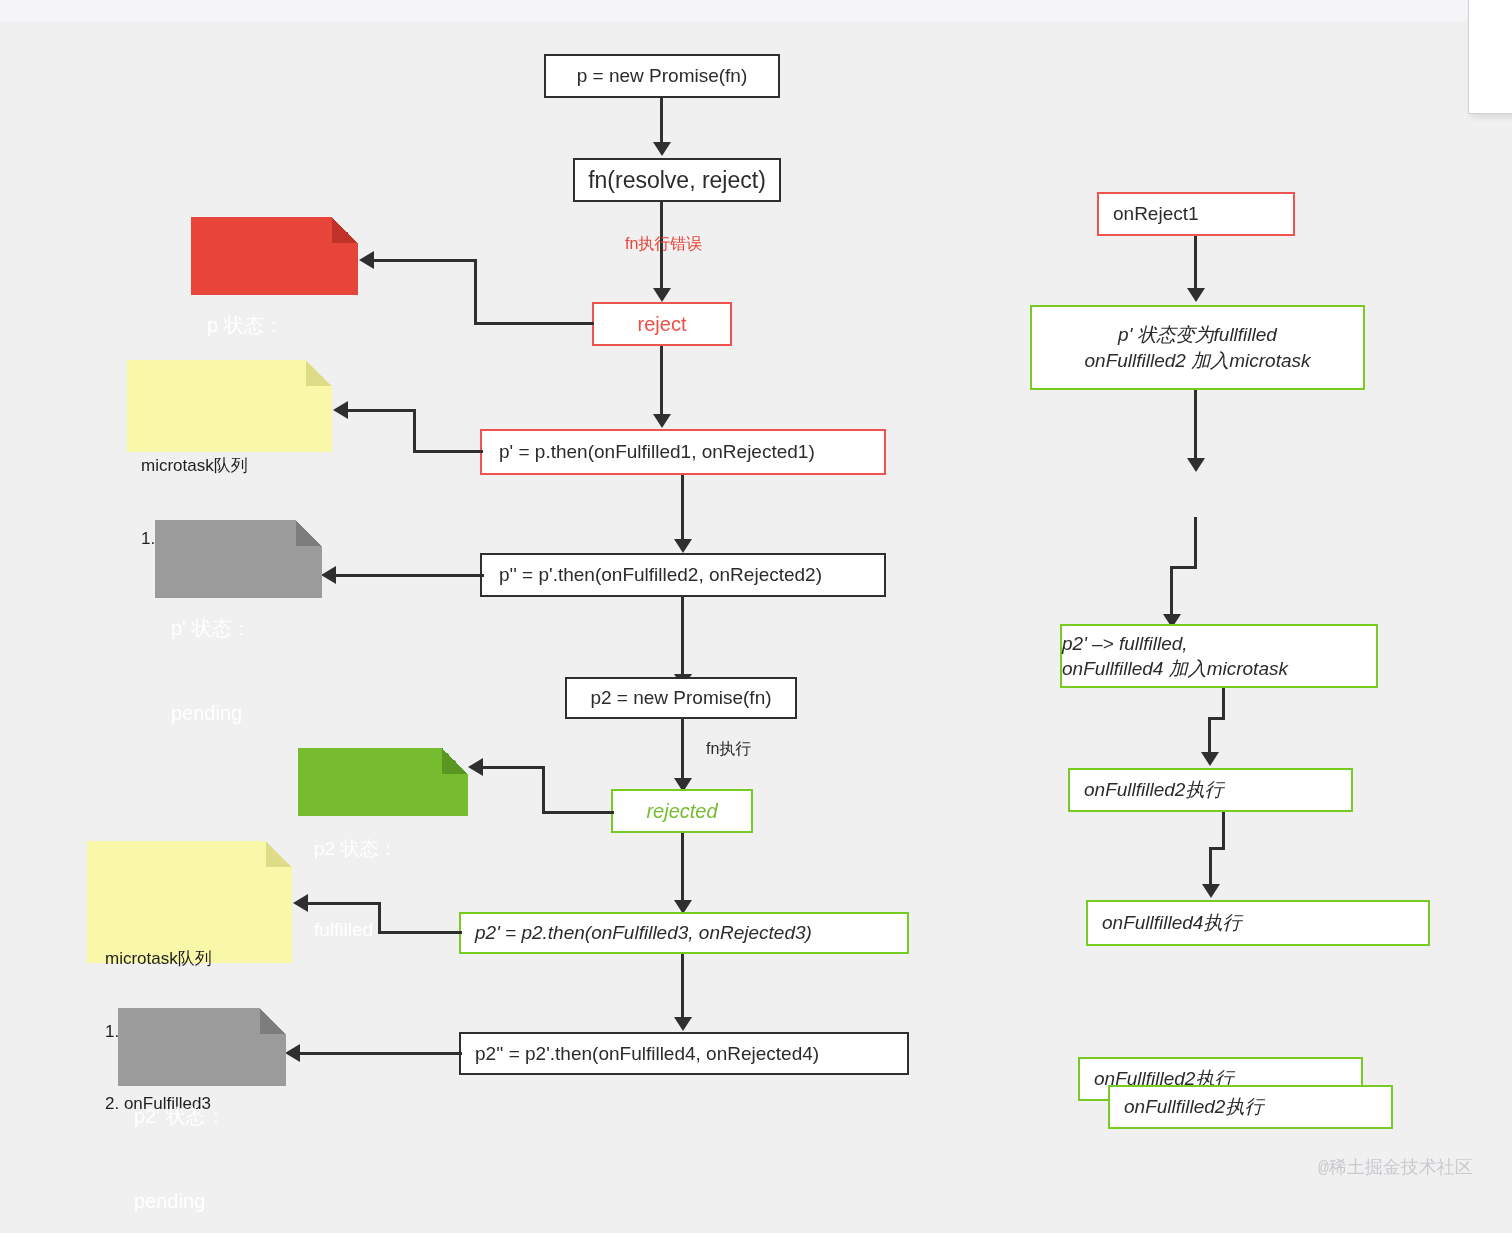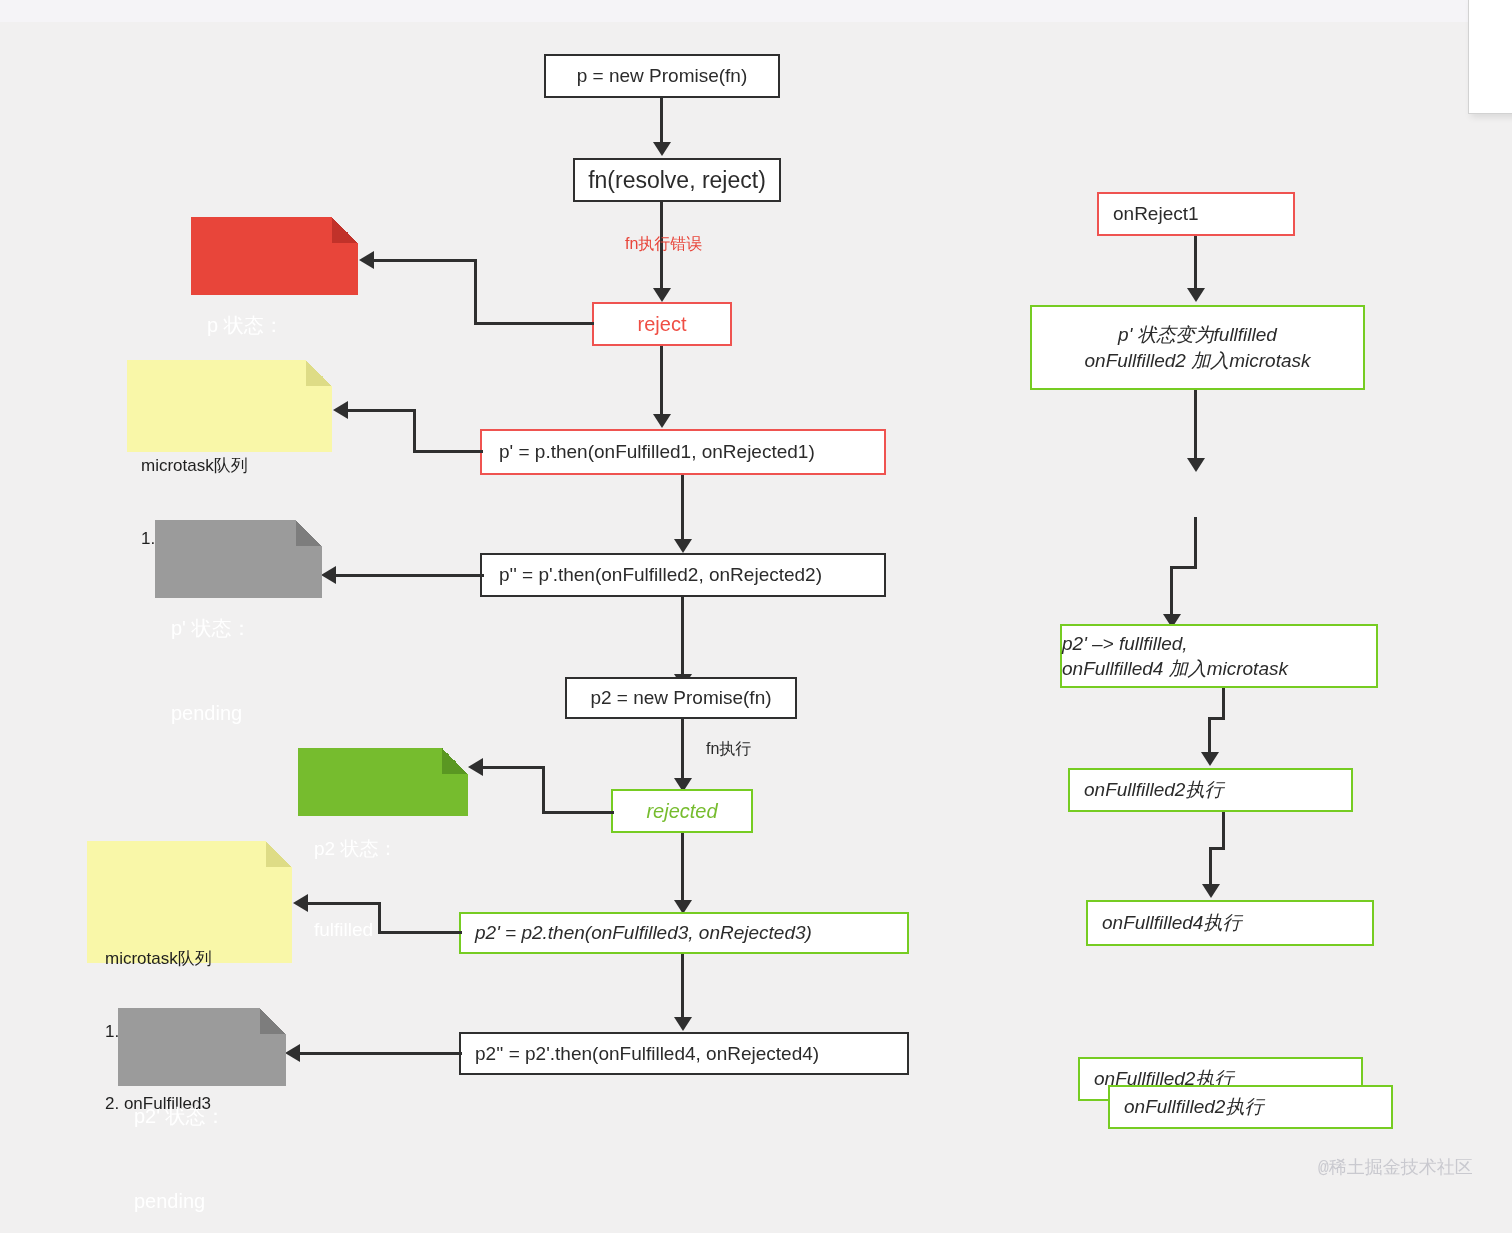--- a/index.html
+++ b/index.html
@@ -241,20 +241,20 @@
   <div class="ln lnv" style="left:1208px; top:717px; height:38px;"></div>
   <div class="arrow ar-down" style="left:1201px; top:752px;"></div>
 
   <div class="box b-green left" style="left:1068px; top:768px; width:285px; height:44px; font-size:19px; padding-left:14px;">onFullfilled2执行</div>
 
   <div class="ln lnv" style="left:1222px; top:812px; height:38px;"></div>
   <div class="ln lnh" style="left:1209px; top:847px; width:16px;"></div>
   <div class="ln lnv" style="left:1209px; top:847px; height:40px;"></div>
   <div class="arrow ar-down" style="left:1202px; top:884px;"></div>
 
-  <div class="box b-green left" style="left:1086px; top:900px; width:288px; height:46px; font-size:19px; padding-left:14px;">onFullfilled4执行</div>
+  <div class="box b-green left" style="left:1086px; top:900px; width:344px; height:46px; font-size:19px; padding-left:14px;">onFullfilled4执行</div>
 
   <div class="box b-green left" style="left:1078px; top:1057px; width:285px; height:44px; font-size:19px; padding-left:14px;">onFullfilled2执行</div>
   <div class="box b-green left" style="left:1108px; top:1085px; width:285px; height:44px; font-size:19px; padding-left:14px;">onFullfilled2执行</div>
 
   <div class="watermark" style="left:1318px; top:1155px; font-size:18px;font-family:Liberation Mono, monospace;">@稀土掘金技术社区</div>
 
 </div>
 
 </body></html>

